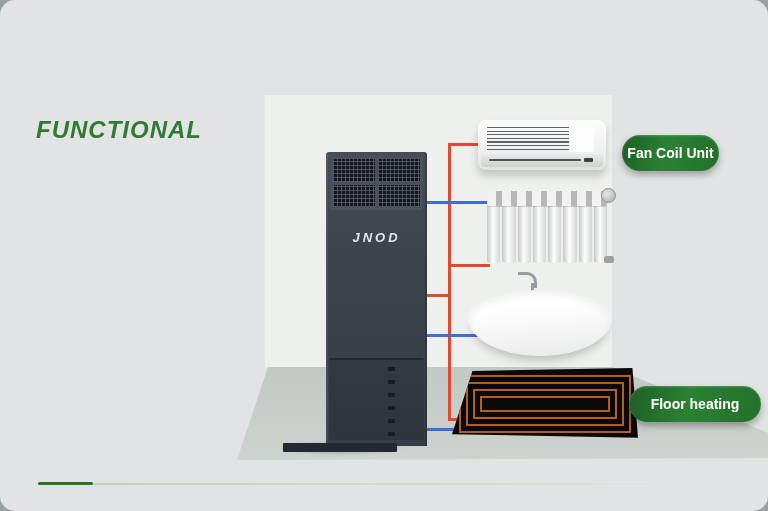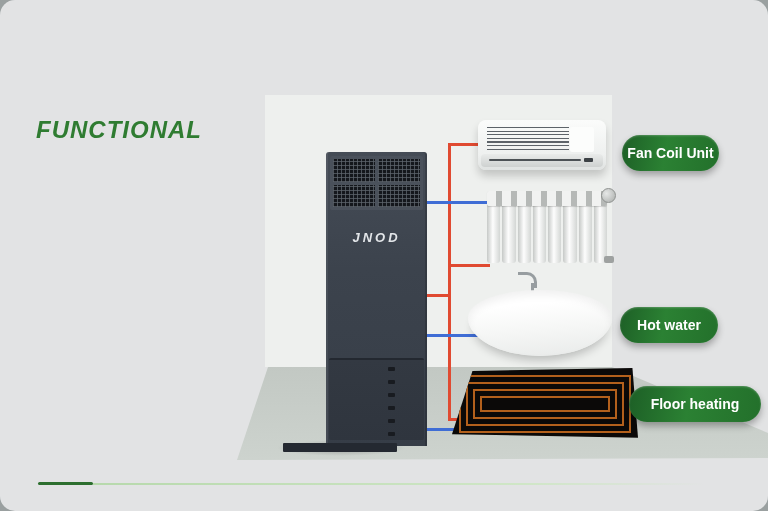--- a/index.html
+++ b/index.html
@@ -173,23 +173,20 @@
   <div class="abs bath">
     <div class="faucet-spout"></div>
     <div class="faucet-stem"></div>
     <div class="faucet-base"></div>
     <div class="tub"></div>
   </div>
 
   <div class="abs pill" style="left:622px;top:135px;width:97px;">
       <span>Fan Coil Unit</span>
     </div>
-  <div class="abs pill" style="left:620px;top:307px;width:98px;">
-      <span>Hot water</span>
-    </div>
   <div class="abs pill" style="left:629px;top:386px;width:132px;">
       <span>Floor heating</span>
     </div>
 
   <div class="abs accent-dark"></div>
   <div class="abs accent-light"></div>
 
 </div>
 
 </body></html>

